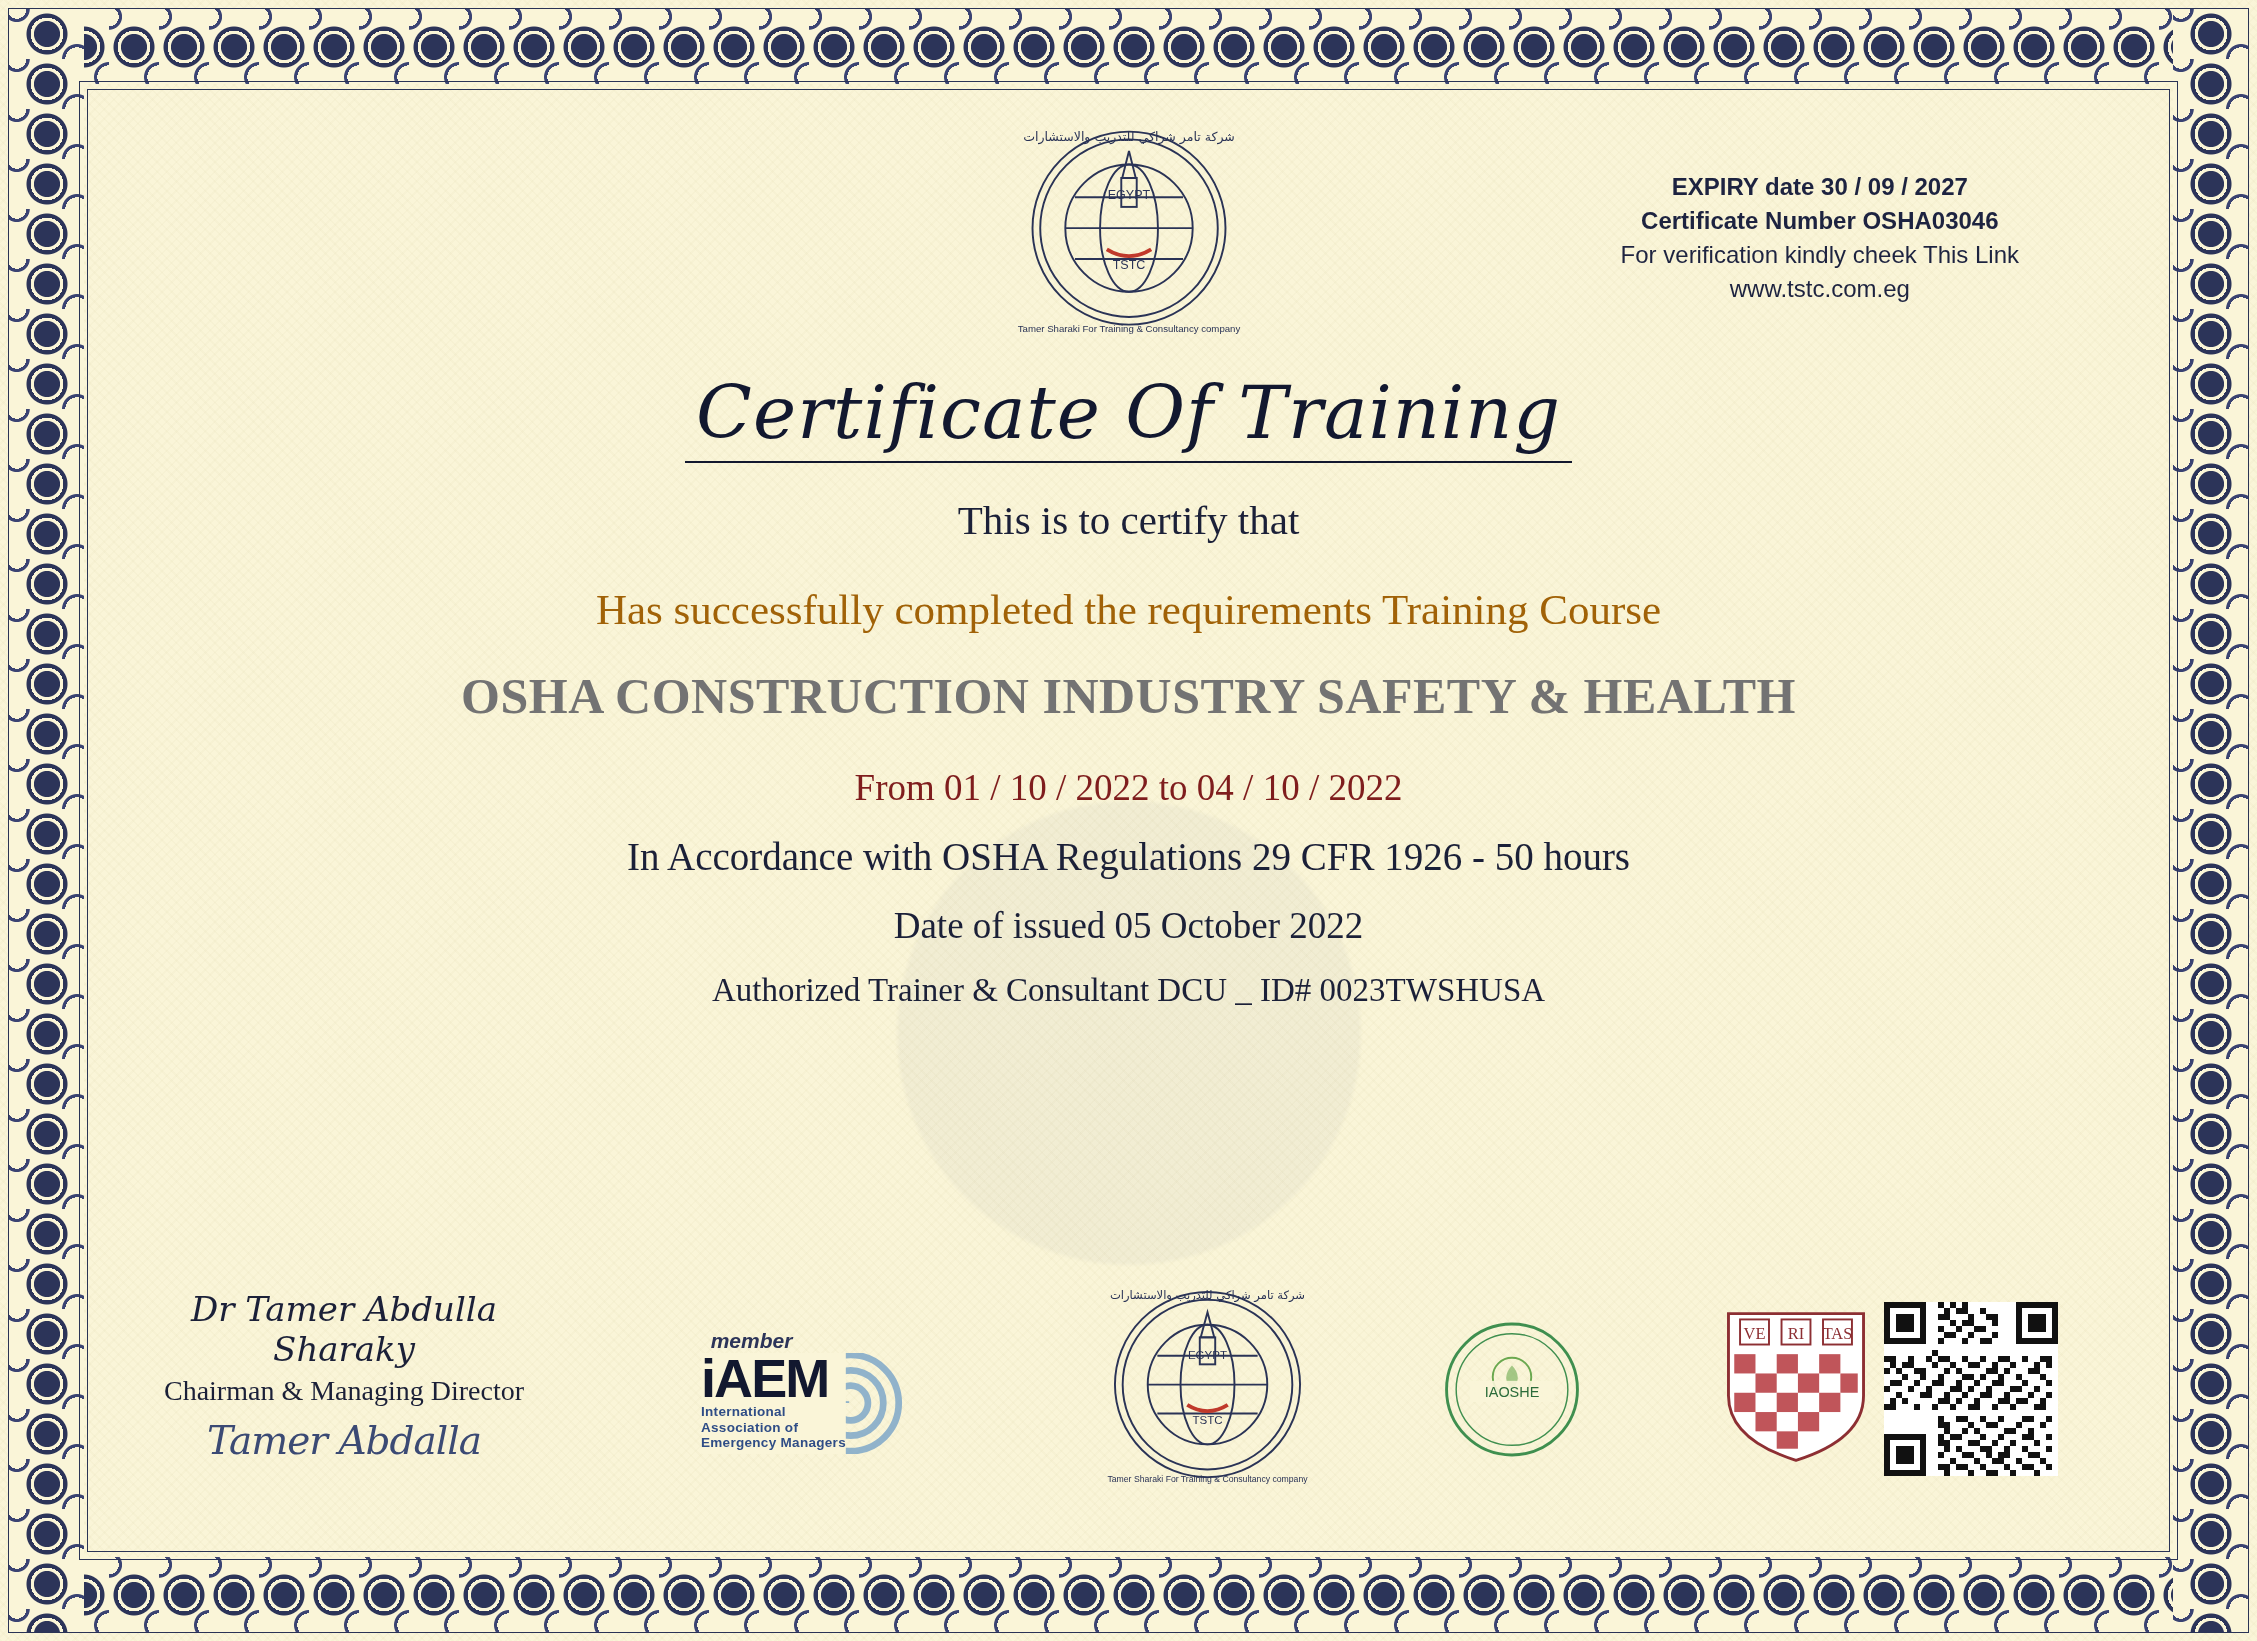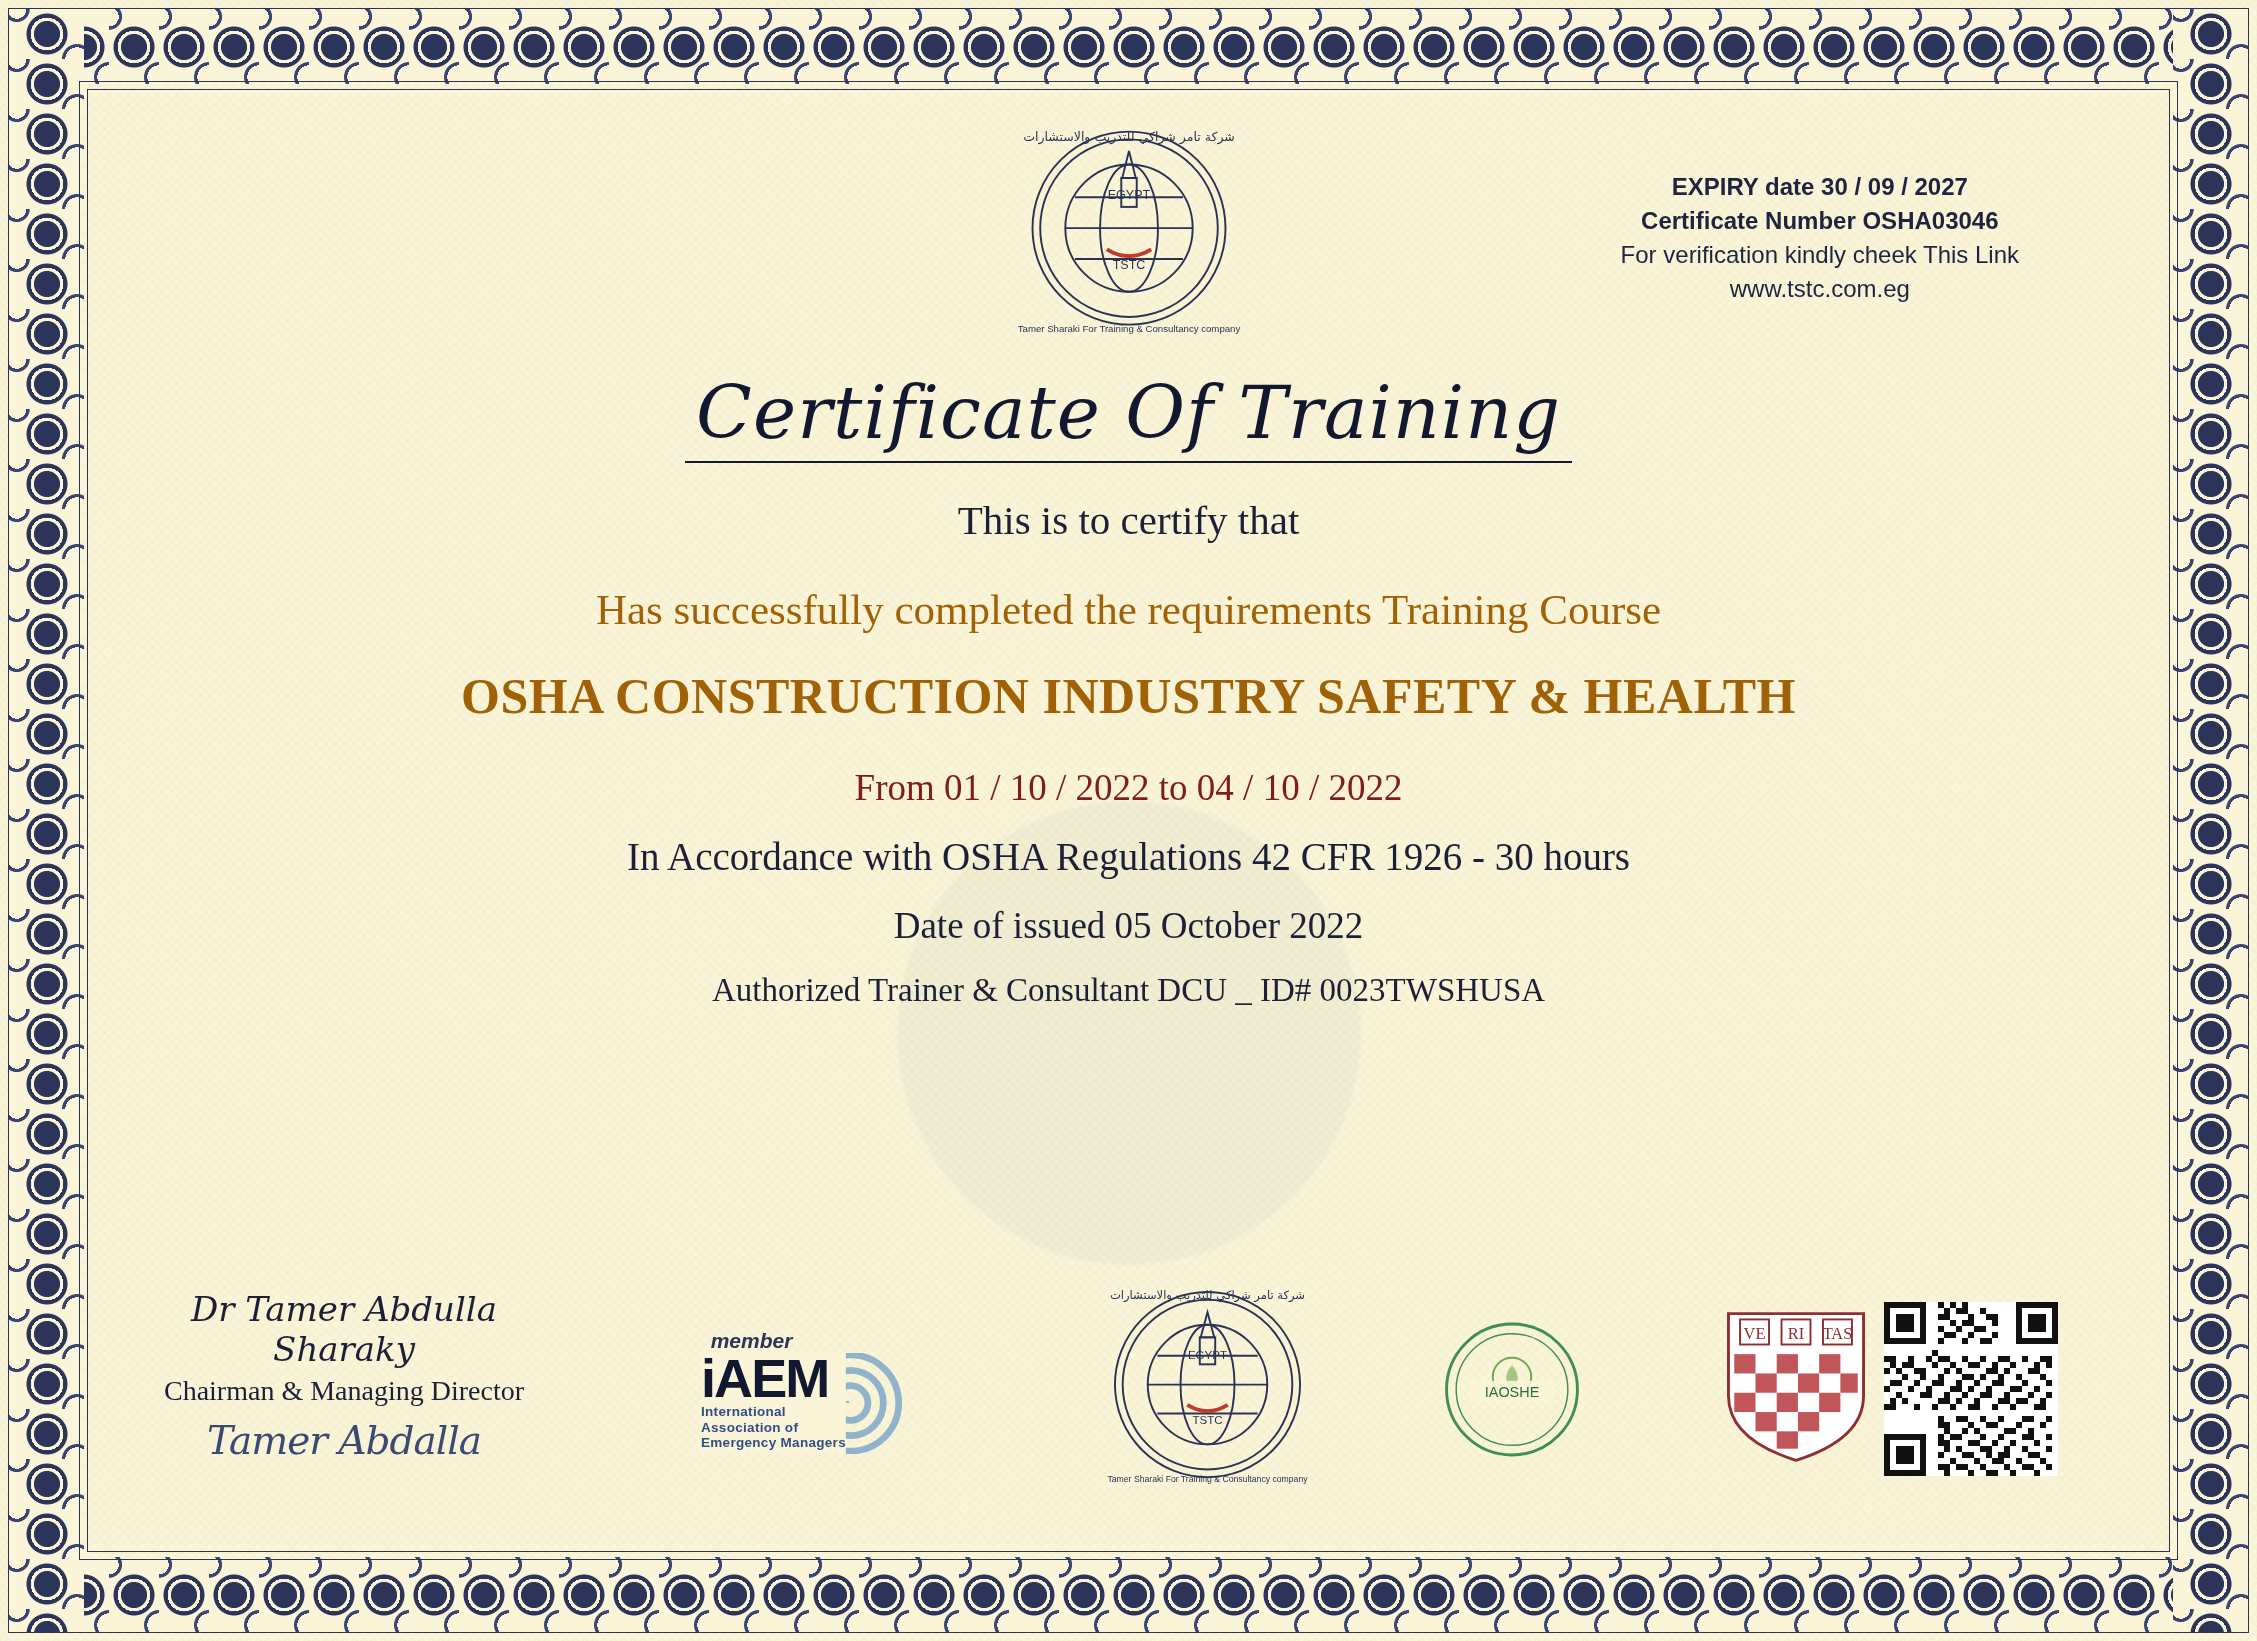--- a/index.html
+++ b/index.html
@@ -154,21 +154,21 @@
   }
   .line-completed {
     margin-top: 41px;
     font-size: 43px;
     color: #a16207;
   }
   .course-name {
     margin-top: 33px;
     font-size: 50px;
     font-weight: bold;
-    color: #a16207;
+    color: #737373;
     letter-spacing: 0.5px;
   }
   .line-dates {
     margin-top: 41px;
     font-size: 37px;
     color: #7f1d1d;
   }
   .line-accordance {
     margin-top: 25px;
     font-size: 39px;
@@ -339,21 +339,21 @@
         <text x="135" y="218" font-family="'Liberation Sans',sans-serif" font-size="10" fill="#2a3356" text-anchor="middle">Tamer Sharaki For Training &amp; Consultancy company</text>
       </svg>
     </div>
 
     <div class="title-wrap">
       <div class="cert-title">Certificate Of Training</div>
       <div class="subtitle">This is to certify that</div>
       <div class="line-completed">Has successfully completed the requirements Training Course</div>
       <div class="course-name">OSHA CONSTRUCTION INDUSTRY SAFETY &amp; HEALTH</div>
       <div class="line-dates">From 01 / 10 / 2022  to  04 / 10 / 2022</div>
-      <div class="line-accordance">In Accordance with OSHA Regulations 42 CFR 1926 - 30 hours</div>
+      <div class="line-accordance">In Accordance with OSHA Regulations 29 CFR 1926 - 50 hours</div>
       <div class="line-issued">Date of issued 05 October 2022</div>
       <div class="line-authorized">Authorized Trainer &amp; Consultant DCU _ ID# 0023TWSHUSA</div>
     </div>
 
     <div class="footer">
 
       <div class="signature-block">
         <div class="sig-name">Dr Tamer Abdulla Sharaky</div>
         <div class="sig-role">Chairman &amp; Managing Director</div>
         <div class="sig-scribble">Tamer Abdalla</div>

